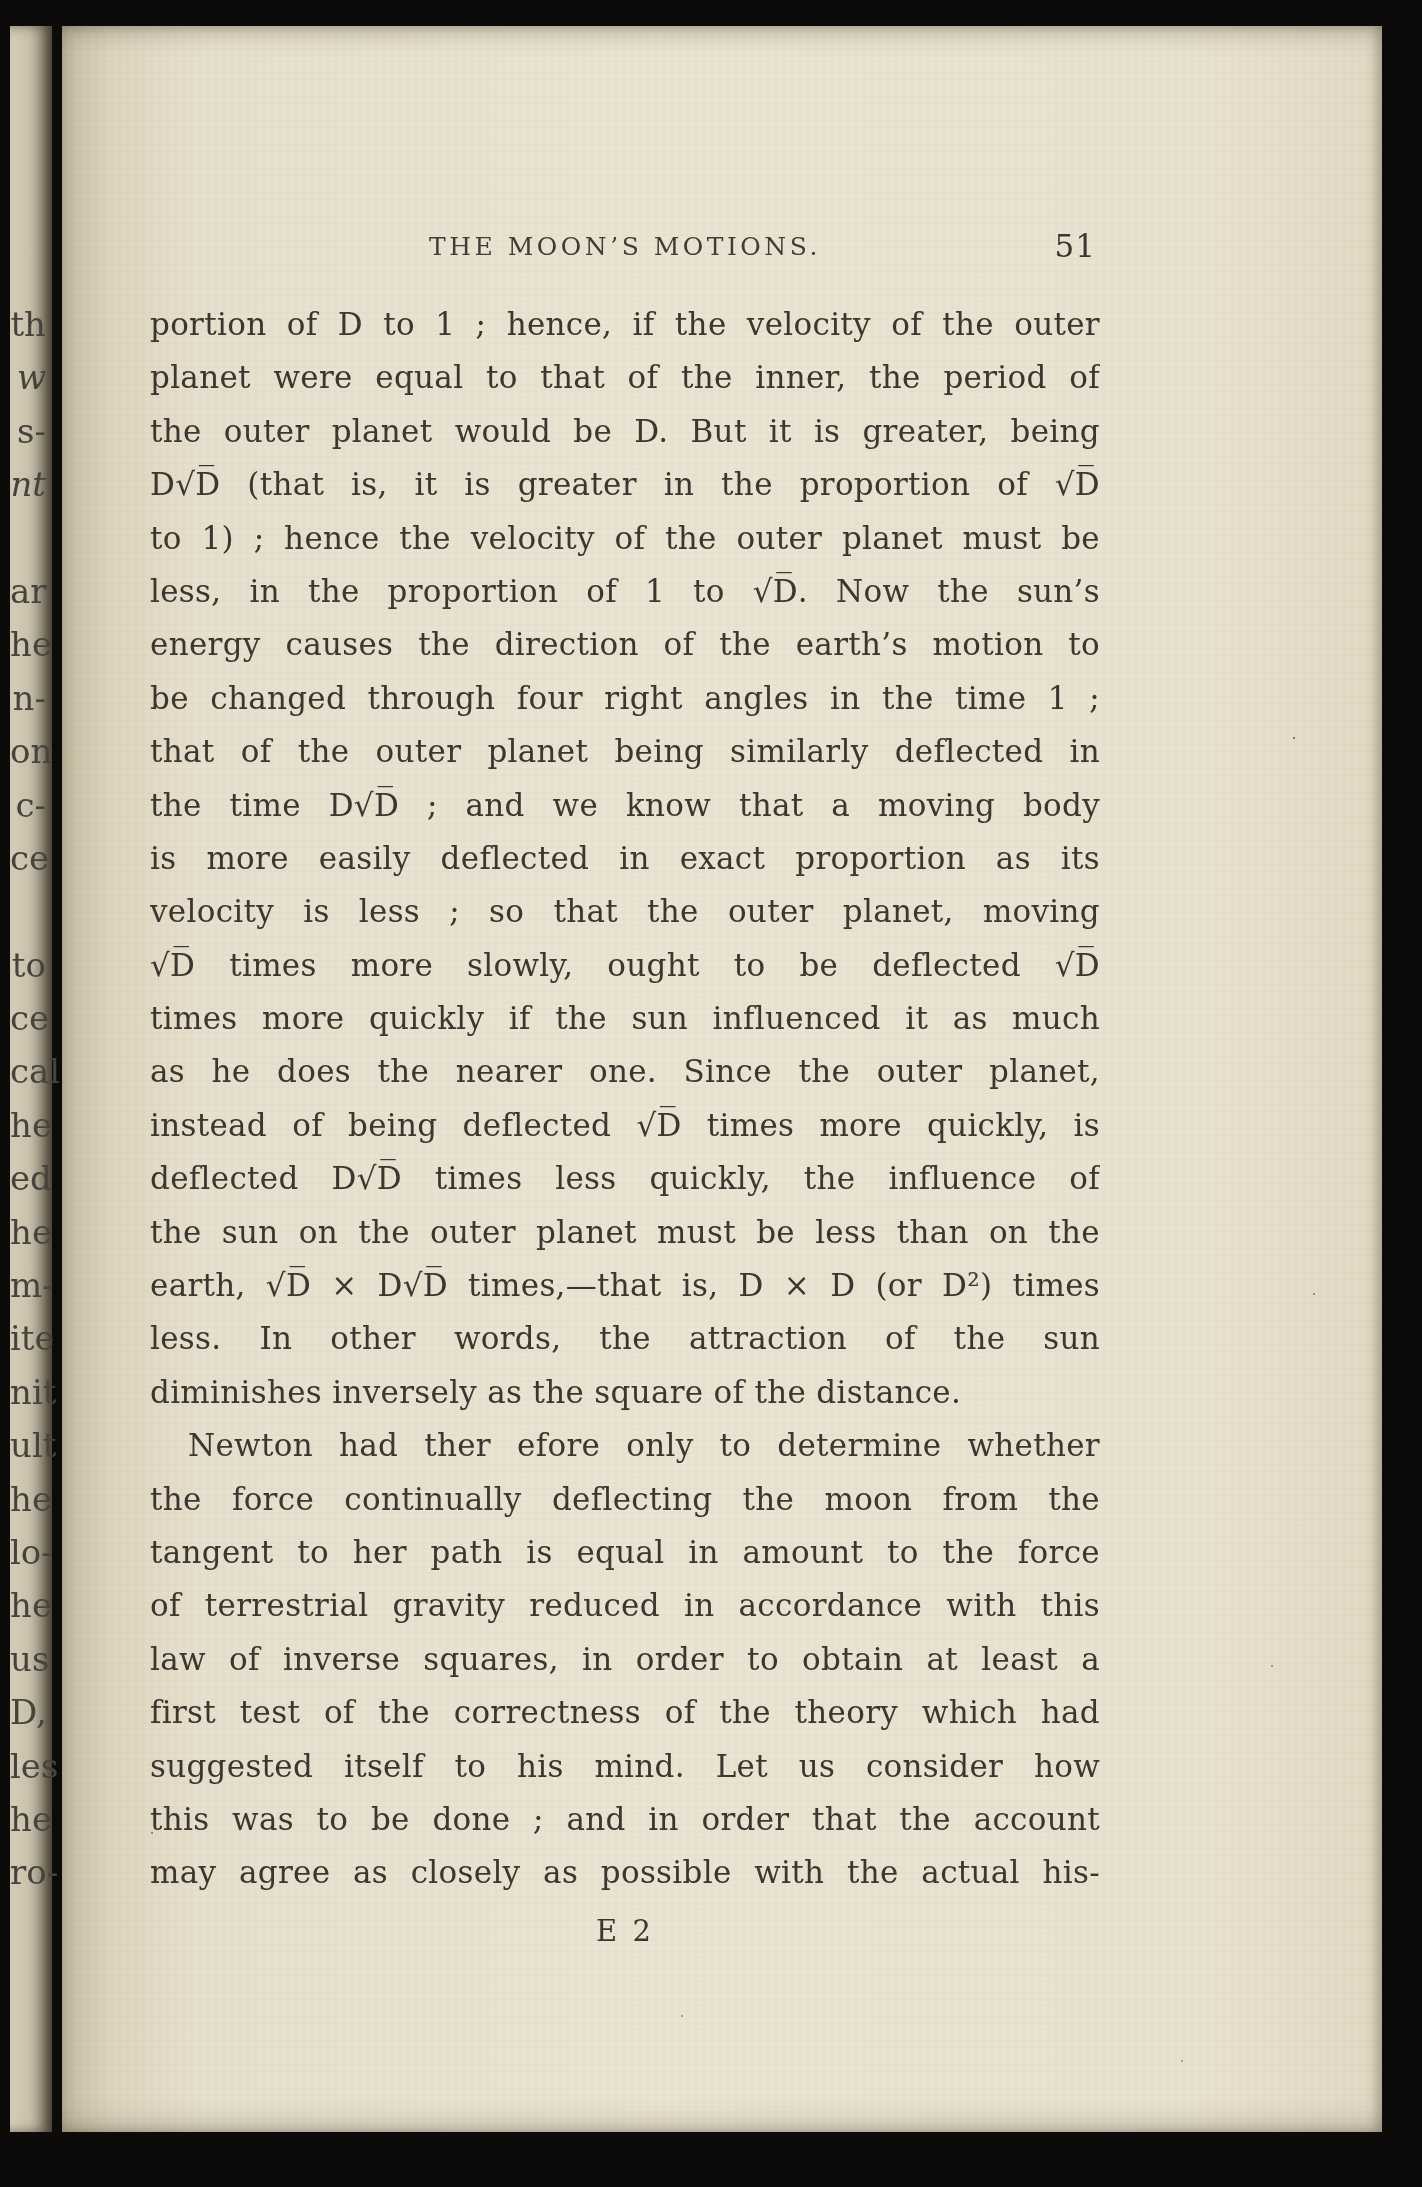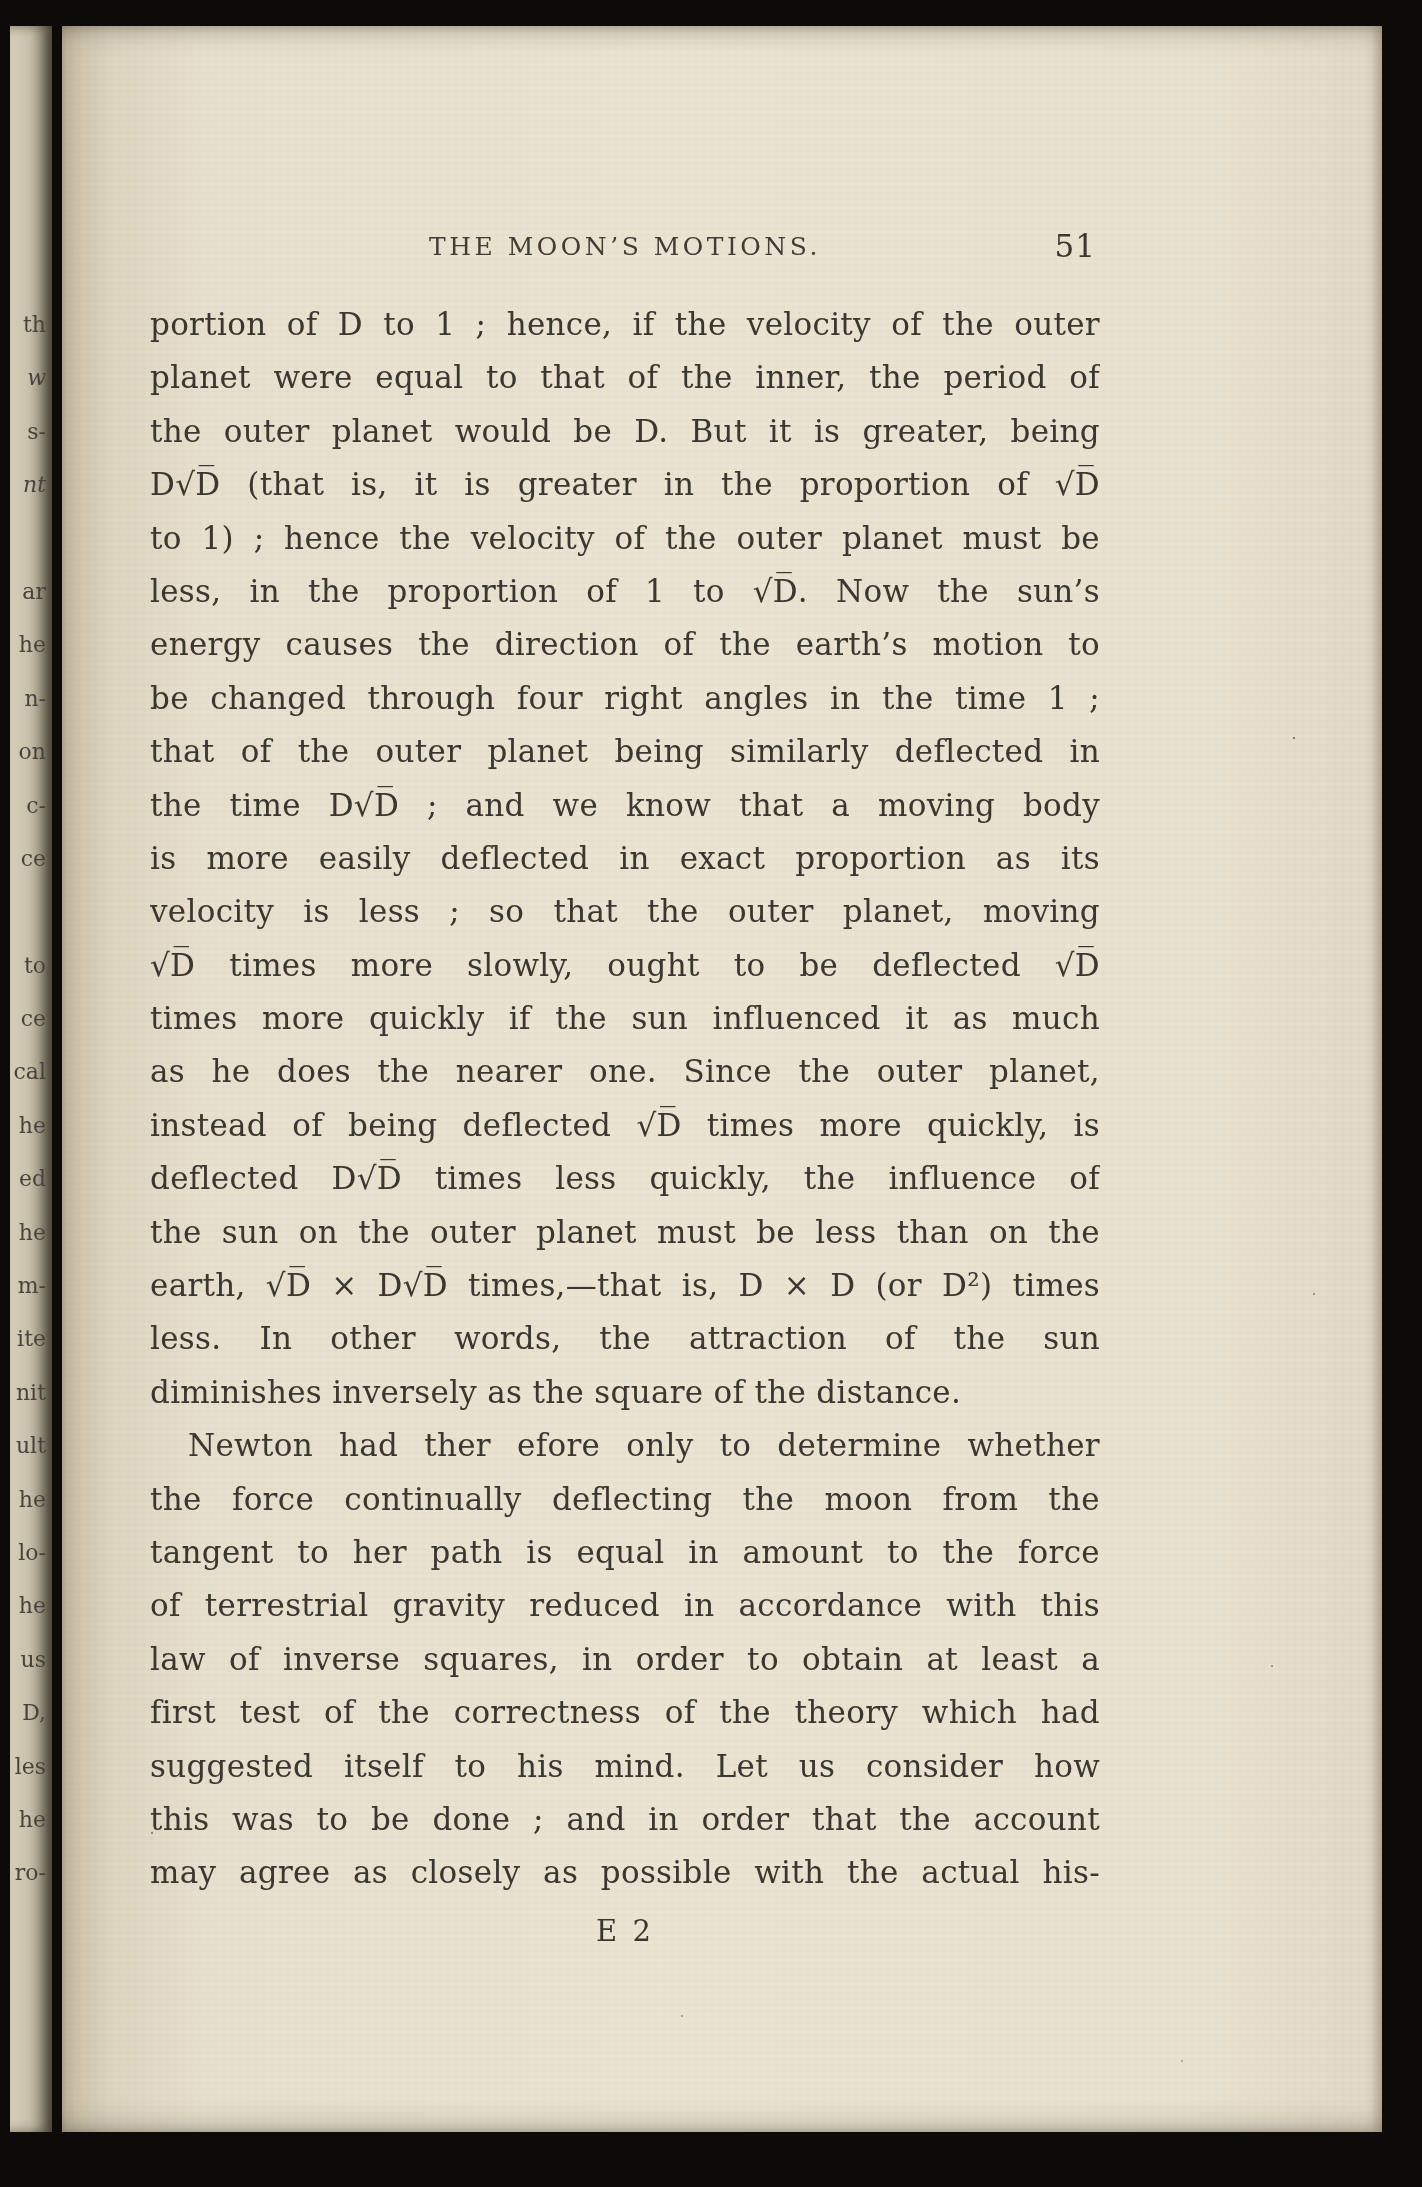--- a/index.html
+++ b/index.html
@@ -14,21 +14,21 @@
 
   
   .sliver {
     position: absolute; left: 10px; top: 26px; width: 42px; height: 2106px;
     background: linear-gradient(to right, #d8cfbb 0%, #c9c0ab 45%, #a29a86 80%, #80785f 100%);
     box-shadow: inset -8px 0 12px rgba(20,16,10,.5);
   }
   .frags { position: absolute; top: 272px; left: 0; right: 3px; }
   .frag {
     height: 53.4px; line-height: 53.4px;
-    font-size: 22px; color: #47433c;
+    font-size: 34px; color: #47433c;
     text-align: right; padding-right: 3px; white-space: nowrap;
   }
   .frag.italic { font-style: italic; }
 
   
   .page {
     position: absolute; left: 62px; top: 26px; width: 1320px; height: 2106px;
     background: linear-gradient(to right,
       #c8bda4 0px, #ded5c0 50px, #e8e0ce 140px,
       #ece4d3 45%, #eae2d0 86%, #e2d9c5 100%);

